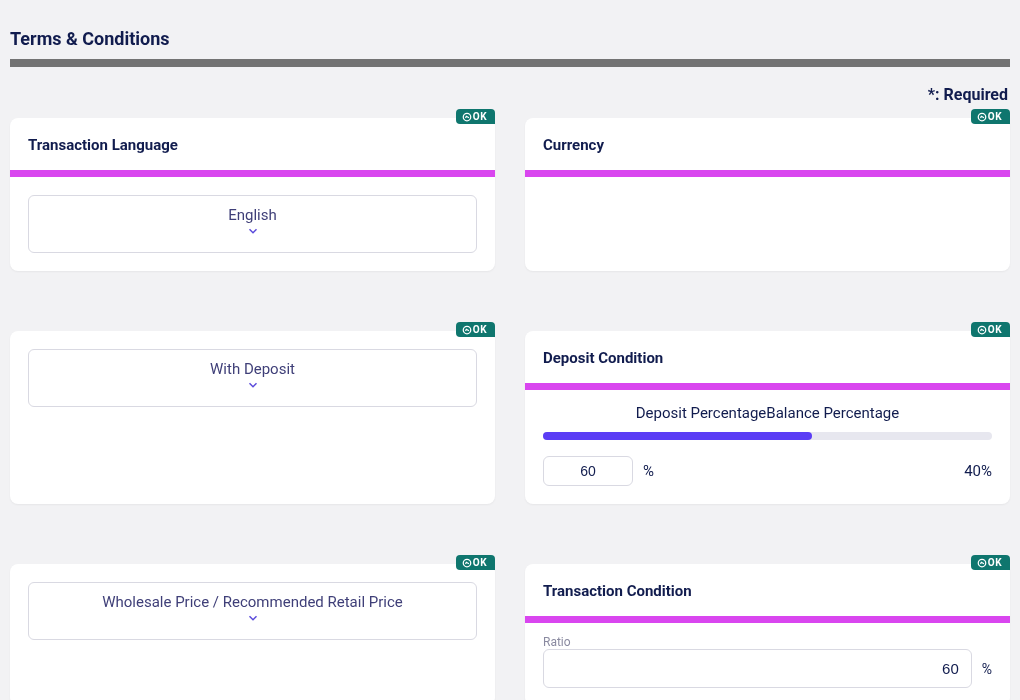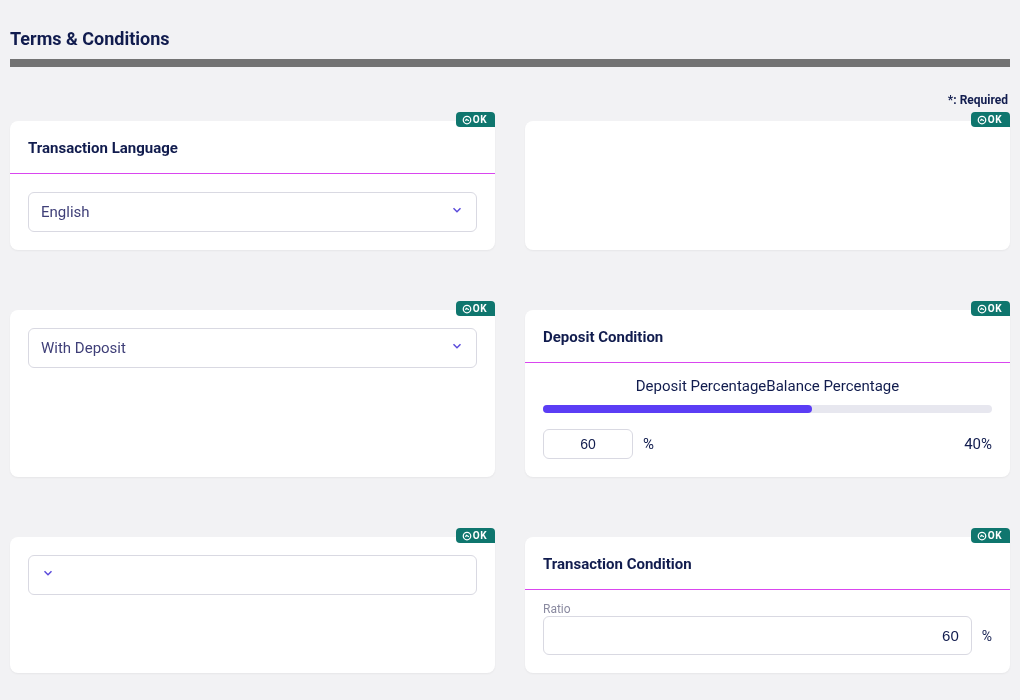--- a/index.html
+++ b/index.html
@@ -14,39 +14,39 @@
   .section-title {
     font-size: 18px;
     font-weight: 700;
     color: #111c4e;
     padding: 18px 0 10px 0;
     border-bottom: 8px solid #737373;
   }
   .required-note {
     text-align: right;
     font-weight: 700;
-    font-size: 12px;
-    color: #111c4e;
-    margin: 26px 2px 14px 0;
+    font-size: 16px;
+    color: #111c4e;
+    margin: 18px 2px 14px 0;
   }
   .grid {
     display: grid;
     grid-template-columns: 1fr 1fr;
     gap: 30px;
   }
   .card {
     background: #fff;
     border-radius: 8px;
     box-shadow: 0 1px 2px rgba(0,0,0,0.05);
     position: relative;
     margin-bottom: 30px;
   }
   .card-header {
     padding: 18px 18px 16px 18px;
-    border-bottom: 1px solid #d946ef;
+    border-bottom: 7px solid #d946ef;
     font-weight: 700;
     font-size: 15px;
     color: #111c4e;
     display: flex;
     align-items: center;
   }
   .card-body {
     padding: 18px;
   }
   .card-body.slider-body {
@@ -73,20 +73,21 @@
     border: 1px solid #d9d9e2;
     border-radius: 6px;
     padding: 10px 12px;
     font-size: 15px;
     color: #3f3f78;
     display: flex;
     justify-content: space-between;
     align-items: center;
     cursor: pointer;
     background: #fff;
+    flex-direction: column;
   }
   .chev { color: #5b4bdb; }
   .labels-row {
     display: flex;
     justify-content: center;
     font-size: 15px;
     color: #111c4e;
     margin-bottom: 10px;
   }
   .slider-track {
@@ -171,20 +172,21 @@
   </div>
 
   <div class="card">
     <div class="badge">
       <svg width="10" height="10" viewBox="0 0 24 24" fill="none" stroke="white" stroke-width="3">
           <circle cx="12" cy="12" r="9"></circle>
           <path d="M8 13l3-3 5 5" transform="rotate(-15 12 12)"></path>
         </svg>
       <span>OK</span>
     </div>
+    <div class="card-header">Currency</div>
   </div>
 
   <div class="card">
     <div class="badge">
       <svg width="10" height="10" viewBox="0 0 24 24" fill="none" stroke="white" stroke-width="3">
           <circle cx="12" cy="12" r="9"></circle>
           <path d="M8 13l3-3 5 5" transform="rotate(-15 12 12)"></path>
         </svg>
       <span>OK</span>
     </div>
@@ -230,20 +232,21 @@
   <div class="card">
     <div class="badge">
       <svg width="10" height="10" viewBox="0 0 24 24" fill="none" stroke="white" stroke-width="3">
           <circle cx="12" cy="12" r="9"></circle>
           <path d="M8 13l3-3 5 5" transform="rotate(-15 12 12)"></path>
         </svg>
       <span>OK</span>
     </div>
     <div class="card-body">
       <div class="select">
+        <span>Wholesale Price / Recommended Retail Price</span>
         <span class="chev">
           <svg width="14" height="14" viewBox="0 0 24 24" fill="none" stroke="currentColor" stroke-width="2.5">
               <polyline points="6 9 12 15 18 9"></polyline>
             </svg>
         </span>
       </div>
     </div>
   </div>
 
   <div class="card">

